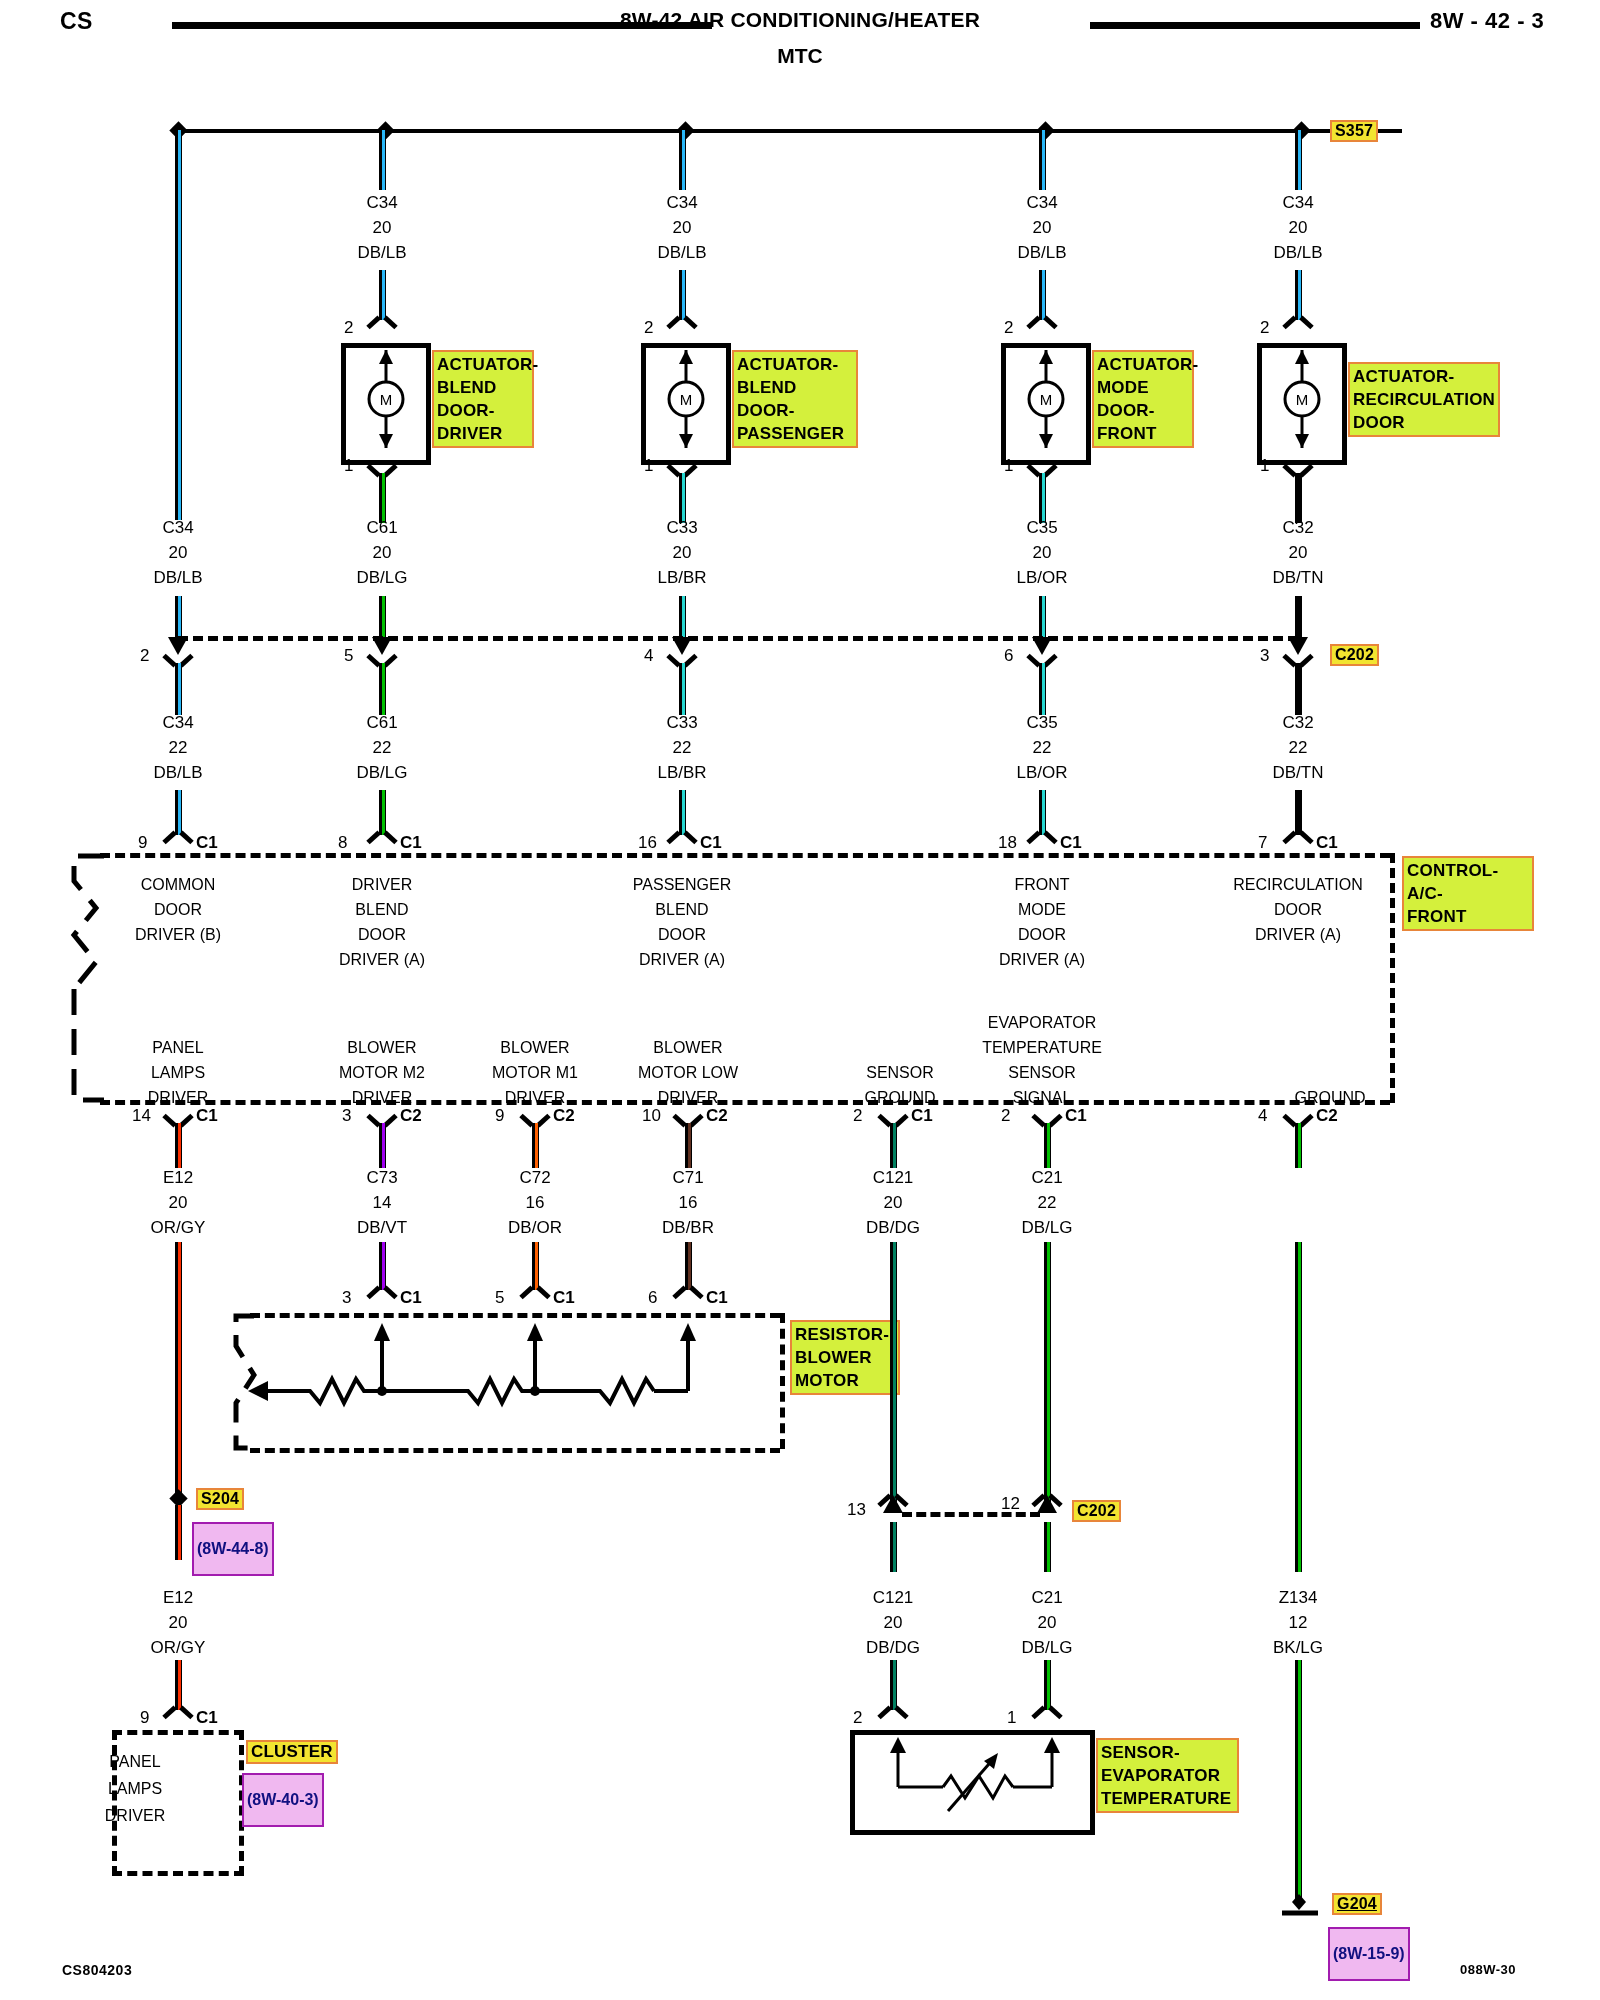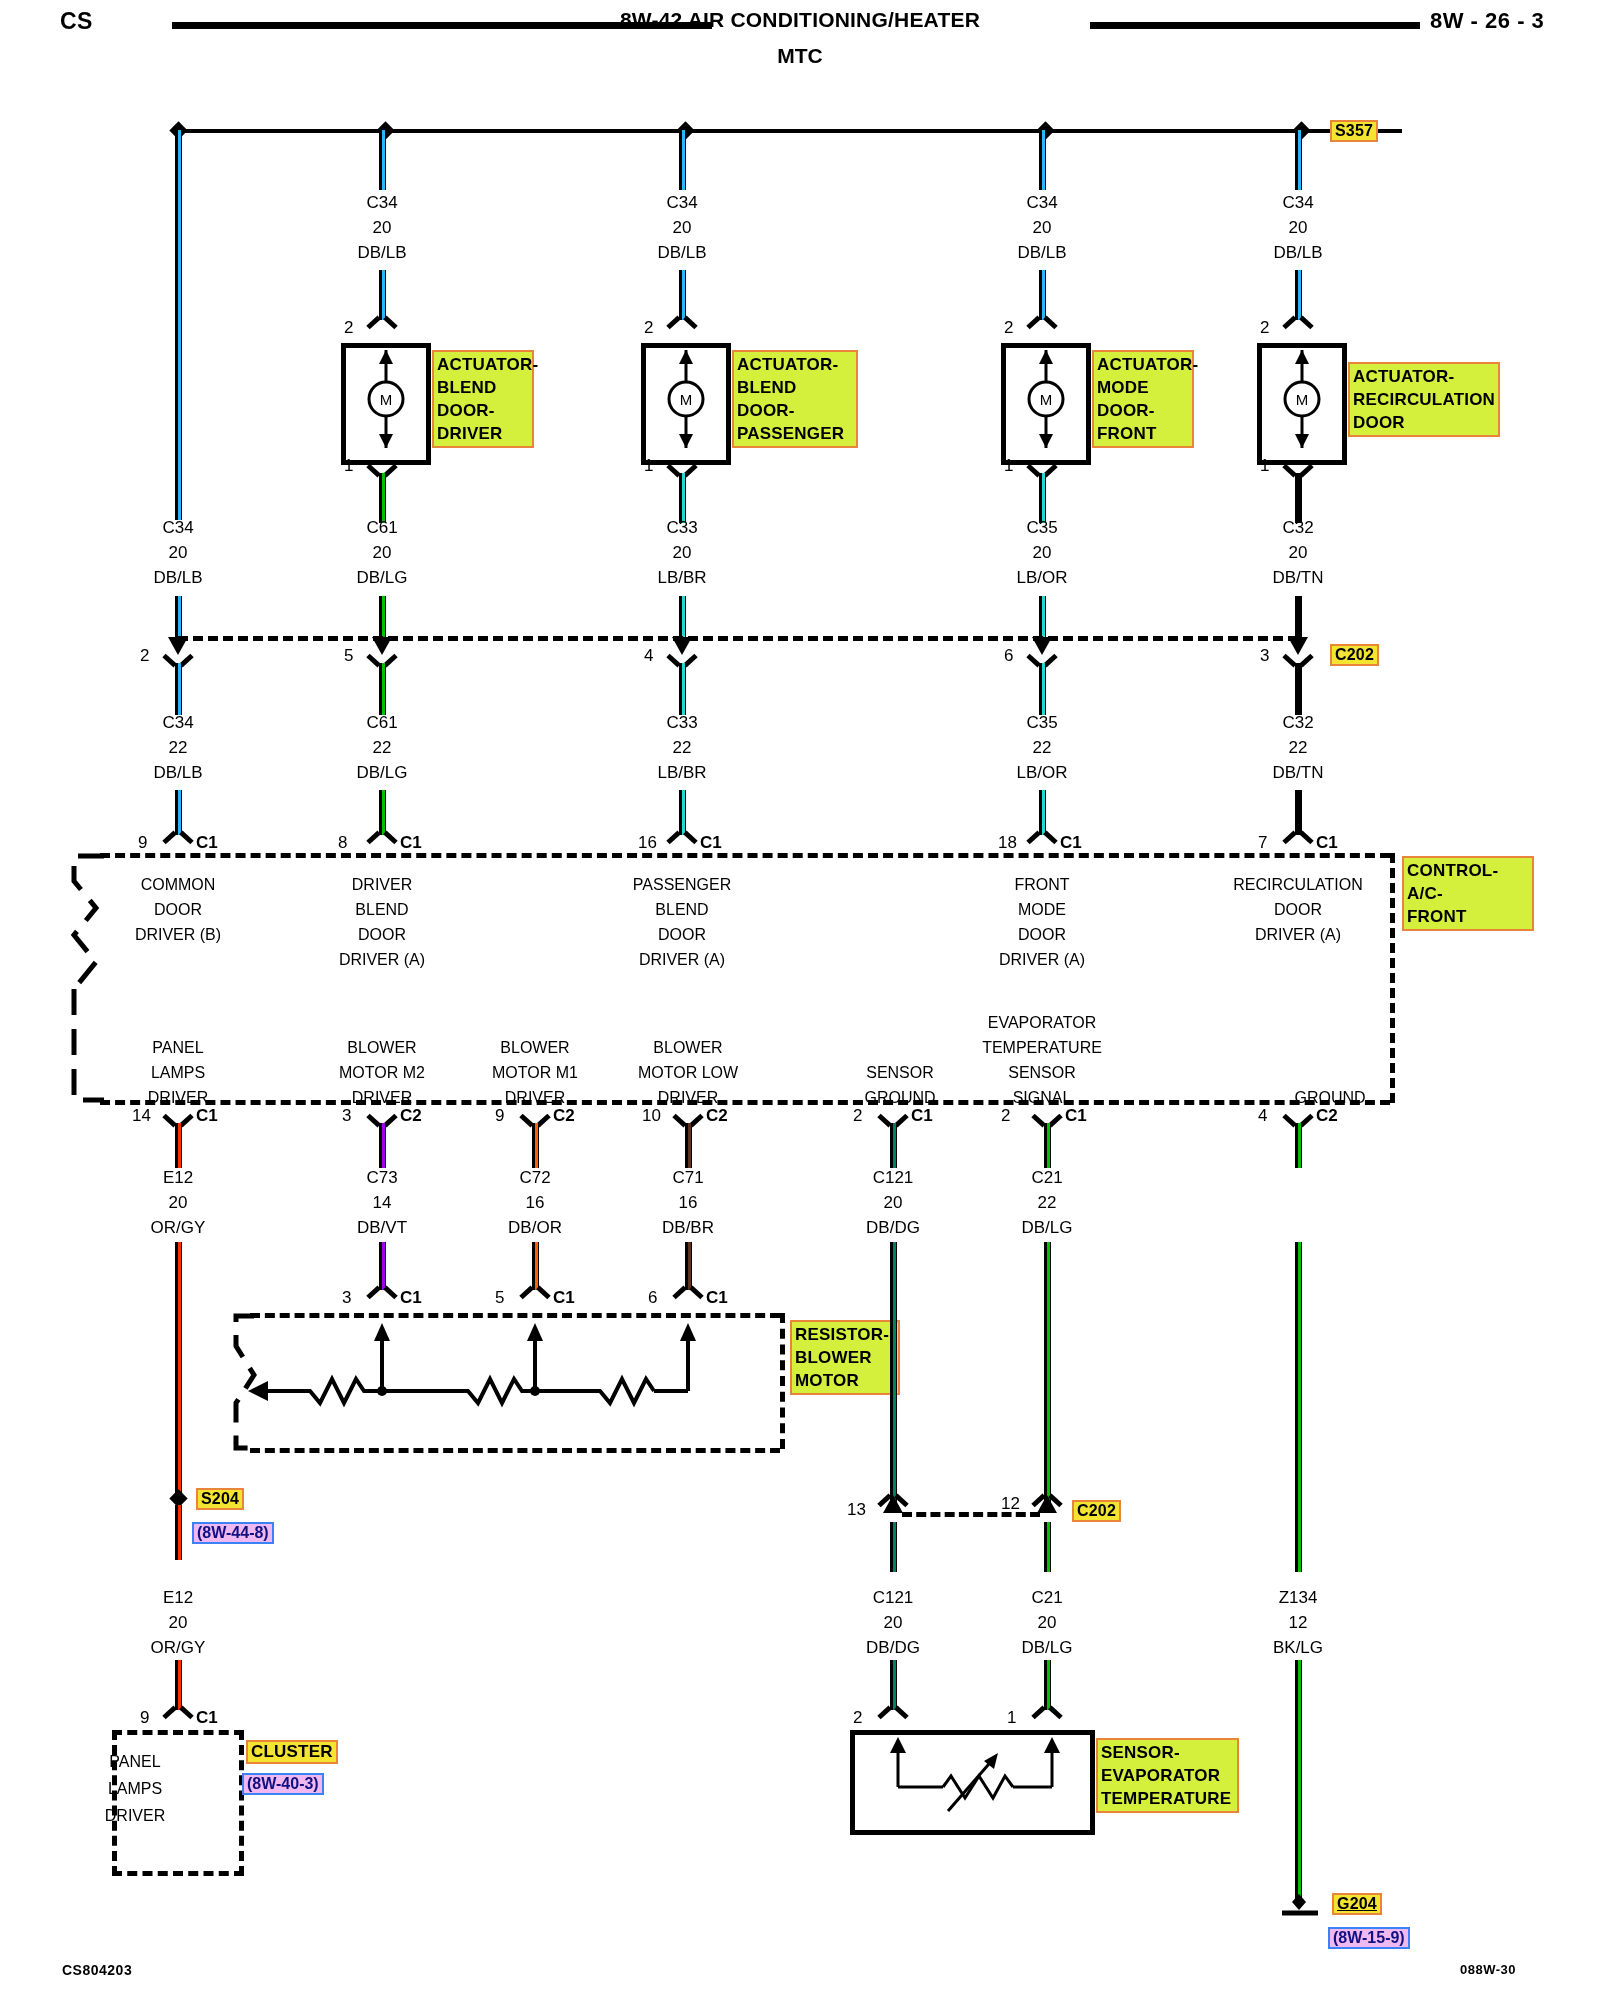--- a/index.html
+++ b/index.html
@@ -45,39 +45,39 @@
 
   .wlbl{font-size:17px;width:140px;text-align:center;line-height:25px;}
 
   .blocklbl{font-size:16px;width:200px;text-align:center;line-height:25px;}
 
   
   .hl{background:#d4f03c;border:2px solid #e8853a;font-weight:bold;font-size:17px;
       line-height:23px;padding:1px 3px;letter-spacing:.2px;}
   .hl-sm{background:#f2e430;border:2px solid #e8853a;font-weight:bold;font-size:16px;
       padding:0 3px;letter-spacing:.2px;}
-  .ref{background:#f0b8f0;border:2px solid #3b82f6;color:#101080;font-weight:bold;
-       font-size:16px;padding:0 3px;}
+  .ref{background:#f0b8f0;border:2px solid #a21caf;color:#101080;font-weight:bold;
+       font-size:16px;padding:16px 3px;}
 
   
   .devbox{border:5px solid #000;background:#fff;}
   
   .dbox{border:5px dashed #000;}
 
   svg{display:block;}
 </style>
 </head>
 <body>
 
 <div class="abs" id="hdr-cs">CS</div>
 <div class="abs" id="hdr-rule-l"></div>
 <div class="abs ctr" id="hdr-title">8W-42 AIR CONDITIONING/HEATER</div>
 <div class="abs ctr" id="hdr-sub">MTC</div>
 <div class="abs" id="hdr-rule-r"></div>
-<div class="abs" id="hdr-page">8W - 26 - 3</div>
+<div class="abs" id="hdr-page">8W - 42 - 3</div>
 
 <div class="abs hline" style="left:178px;top:129px;width:1224px;"></div>
 <div class="abs splice" style="left:172px;top:124px;"></div>
 <div class="abs splice" style="left:379px;top:124px;"></div>
 <div class="abs splice" style="left:679px;top:124px;"></div>
 <div class="abs splice" style="left:1039px;top:124px;"></div>
 <div class="abs splice" style="left:1295px;top:124px;"></div>
 <div class="abs hl-sm" style="left:1330px;top:120px;">S357</div>
 
 <div class="abs wire" style="left:175px;top:130px;height:390px;">

